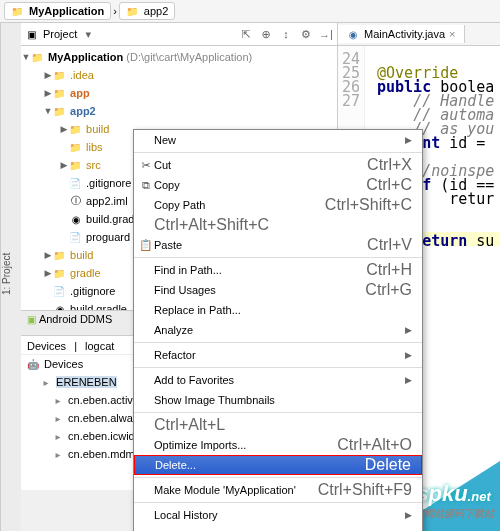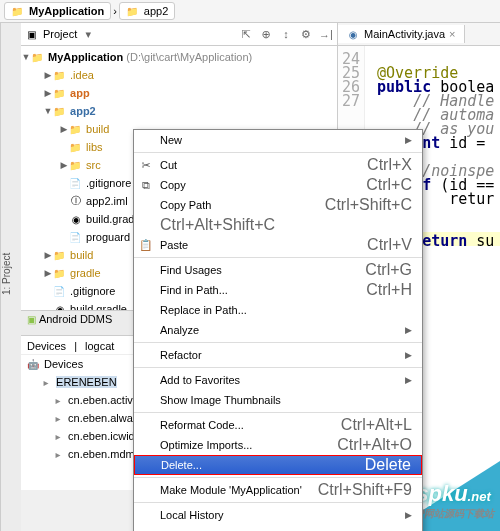--- a/index.html
+++ b/index.html
@@ -28,21 +28,21 @@
 .devlist .row{padding-left:18px}
 .right{width:162px;border-left:1px solid #ccc;background:#fff;display:flex;flex-direction:column}
 .tabrow{height:22px;display:flex;align-items:center;border-bottom:1px solid #ccc;background:#f5f5f5}
 .tab{padding:3px 8px;background:#fff;border-right:1px solid #ccc;display:flex;gap:4px;align-items:center}
 .code{font-family:Consolas,monospace;font-size:15px;display:flex}
 .gut{width:26px;text-align:right;color:#aaa;border-right:1px solid #eee;background:#fcfcfc;padding-top:4px}
 .gut div{height:14px;padding-right:4px}
 .src{flex:1;padding:4px 0 0 12px;white-space:pre;overflow:hidden}
 .kw{color:#000080;font-weight:bold}.ann{color:#808000}.cm{color:#808080;font-style:italic}.hl{background:#ffffcc}
 .ctx{position:absolute;top:106px;left:112px;width:288px;background:#fff;border:1px solid #888;box-shadow:2px 2px 6px rgba(0,0,0,.3);z-index:10}
-.mi{display:flex;align-items:center;height:20px;padding:0 10px 0 4px;gap:6px}
+.mi{display:flex;align-items:center;height:20px;padding:0 10px 0 4px;}
 .mi .lab{flex:1}
 .mi .sc{color:#666;font-size:16px}
 .mi .arrow{color:#666;font-size:9px}
 .mi .icgap{width:16px;display:inline-flex;justify-content:center;font-size:11px;color:#555}
 .sep{height:1px;background:#ddd;margin:2px 0}
 .mi.hi{background:linear-gradient(#4a78d6,#2b5fcf);color:#fff;border:1px solid red;box-sizing:border-box}
 .mi.hi .sc{color:#fff}
 .watermark{position:absolute;right:6px;bottom:10px;font-size:22px;font-weight:bold;font-style:italic;color:#fff;text-shadow:0 0 4px #0aa;pointer-events:none}
 .watermark small{font-size:10px;display:block;color:#888;text-shadow:none;text-align:right}
 .tri-corner{position:absolute;right:0;bottom:0;width:0;height:0;border-left:110px solid transparent;border-bottom:70px solid #18a0c8;opacity:.85}
@@ -147,30 +147,30 @@
           <span class="sc">Ctrl+Alt+Shift+C</span>
         </div>
         <div class="mi">
           <span class="icgap">📋</span>
           <span class="lab">Paste</span>
           <span class="sc">Ctrl+V</span>
         </div>
         <div class="sep"></div>
         <div class="mi">
           <span class="icgap"></span>
+          <span class="lab">Find in Path...</span>
+          <span class="sc">Ctrl+H</span>
+        </div>
+        <div class="mi">
+          <span class="icgap"></span>
           <span class="lab">Find Usages</span>
           <span class="sc">Ctrl+G</span>
         </div>
         <div class="mi">
           <span class="icgap"></span>
-          <span class="lab">Find in Path...</span>
-          <span class="sc">Ctrl+H</span>
-        </div>
-        <div class="mi">
-          <span class="icgap"></span>
           <span class="lab">Replace in Path...</span>
         </div>
         <div class="mi">
           <span class="icgap"></span>
           <span class="lab">Analyze</span>
           <span class="arrow">▶</span>
         </div>
         <div class="sep"></div>
         <div class="mi">
           <span class="icgap"></span>
@@ -183,21 +183,20 @@
           <span class="lab">Add to Favorites</span>
           <span class="arrow">▶</span>
         </div>
         <div class="mi">
           <span class="icgap"></span>
           <span class="lab">Show Image Thumbnails</span>
         </div>
         <div class="sep"></div>
         <div class="mi">
           <span class="icgap"></span>
-          <span class="lab">Reformat Code...</span>
           <span class="sc">Ctrl+Alt+L</span>
         </div>
         <div class="mi">
           <span class="icgap"></span>
           <span class="lab">Optimize Imports...</span>
           <span class="sc">Ctrl+Alt+O</span>
         </div>
         <div class="mi hi">
           <span class="icgap"></span>
           <span class="lab">Delete...</span>

